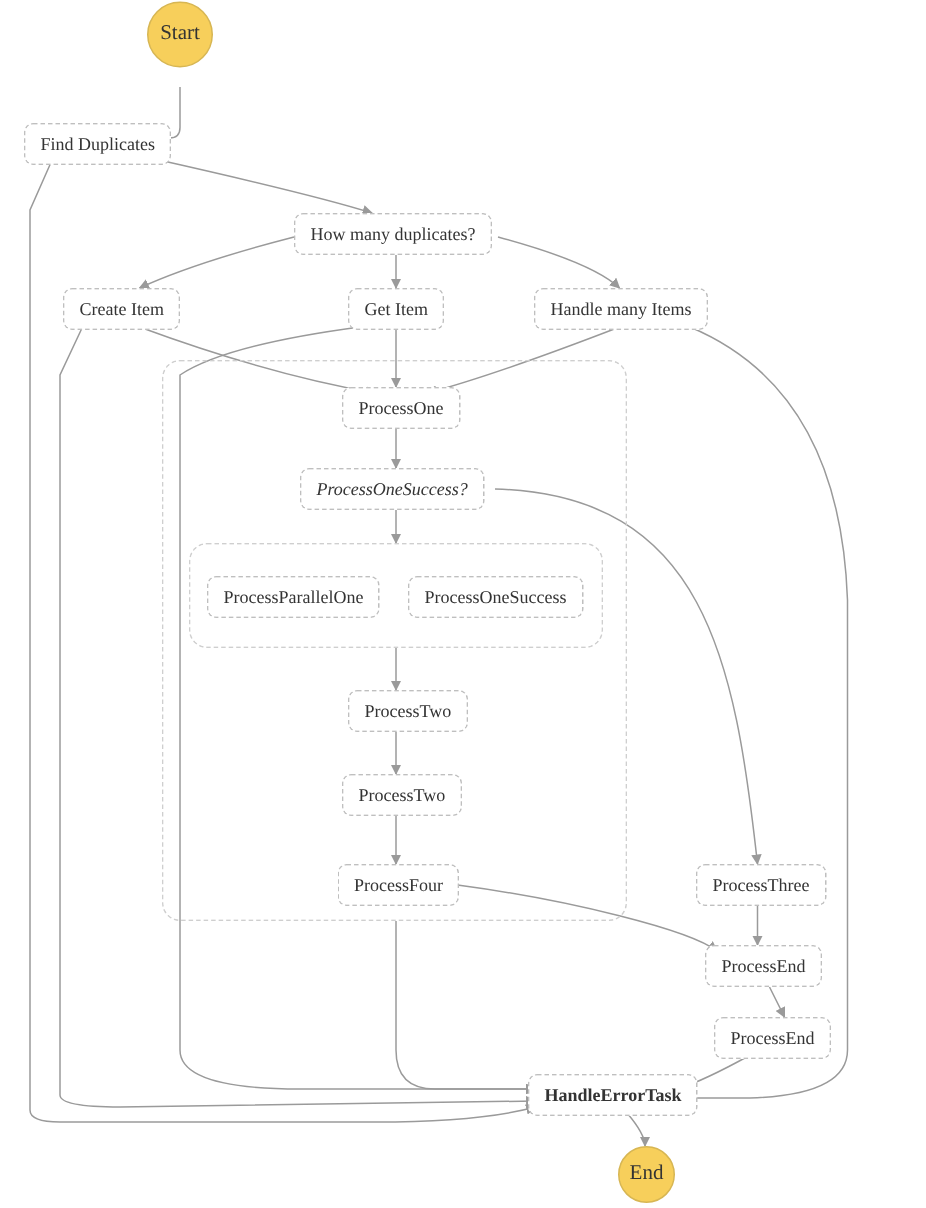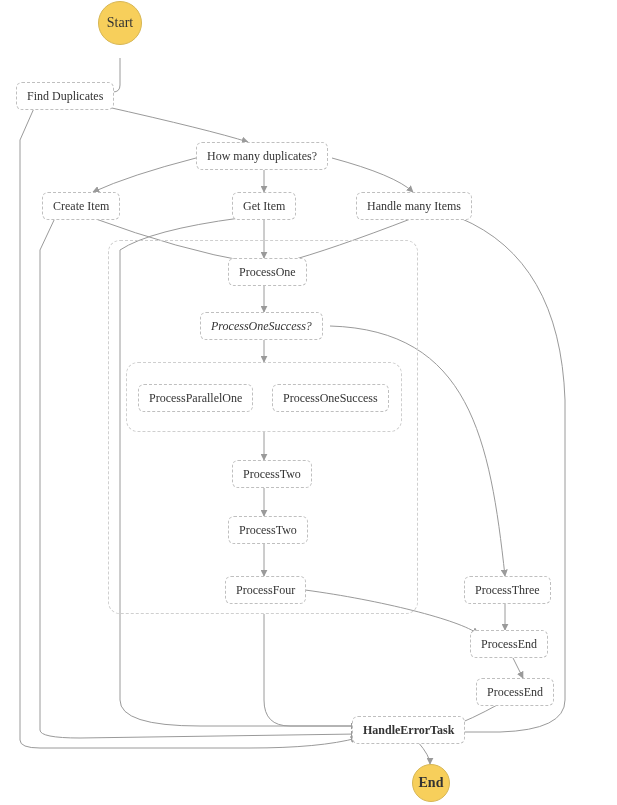--- a/index.html
+++ b/index.html
@@ -111,21 +111,21 @@
     <path d="M418 742 Q430 756 430 764"></path>
   </g>
 </svg>
 
 <div class="group" style="left:108px; top:240px; width:310px; height:374px;"></div>
 <div class="group" style="left:126px; top:362px; width:276px; height:70px;"></div>
 
 <div class="circle" style="left:98px; top:1px; width:44px; height:44px;">
   <span>Start</span>
 </div>
-<div class="circle" style="left:412px; top:764px; width:38px; height:38px;font-weight:bold;">
+<div class="circle" style="left:412px; top:764px; width:38px; height:38px;">
   <span>End</span>
 </div>
 
 <div class="node" style="left:16px; top:82px;">
   <span>Find Duplicates</span>
 </div>
 
 <div class="node" style="left:196px; top:142px;">
   <span>How many duplicates?</span>
 </div>

